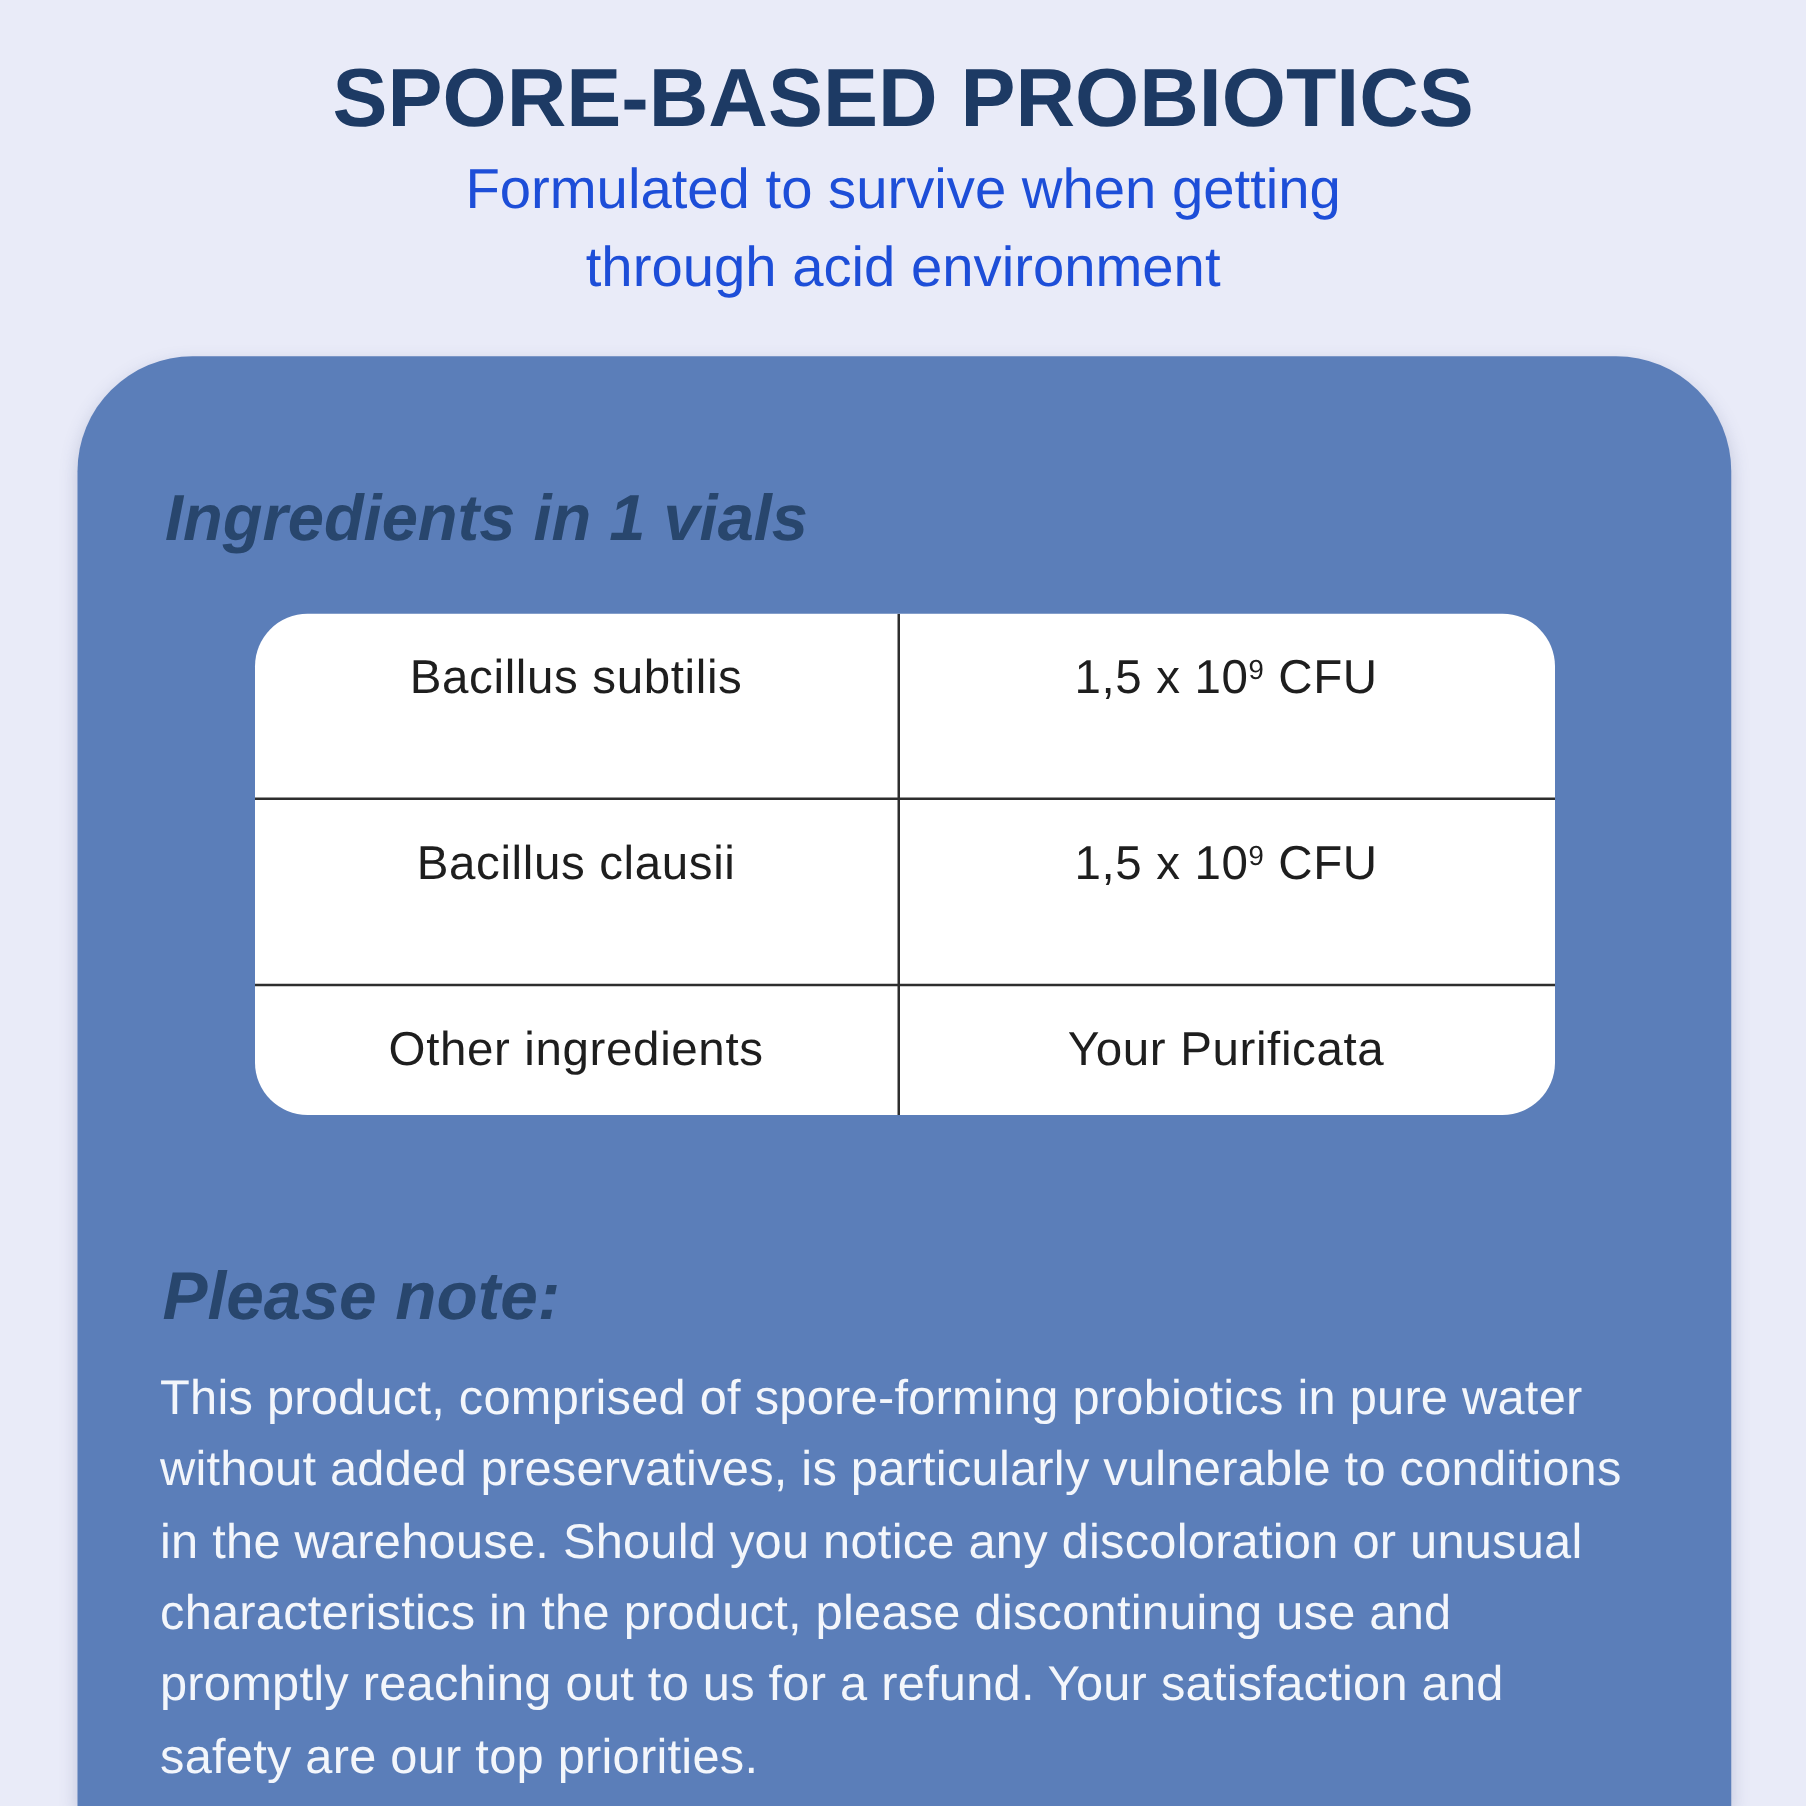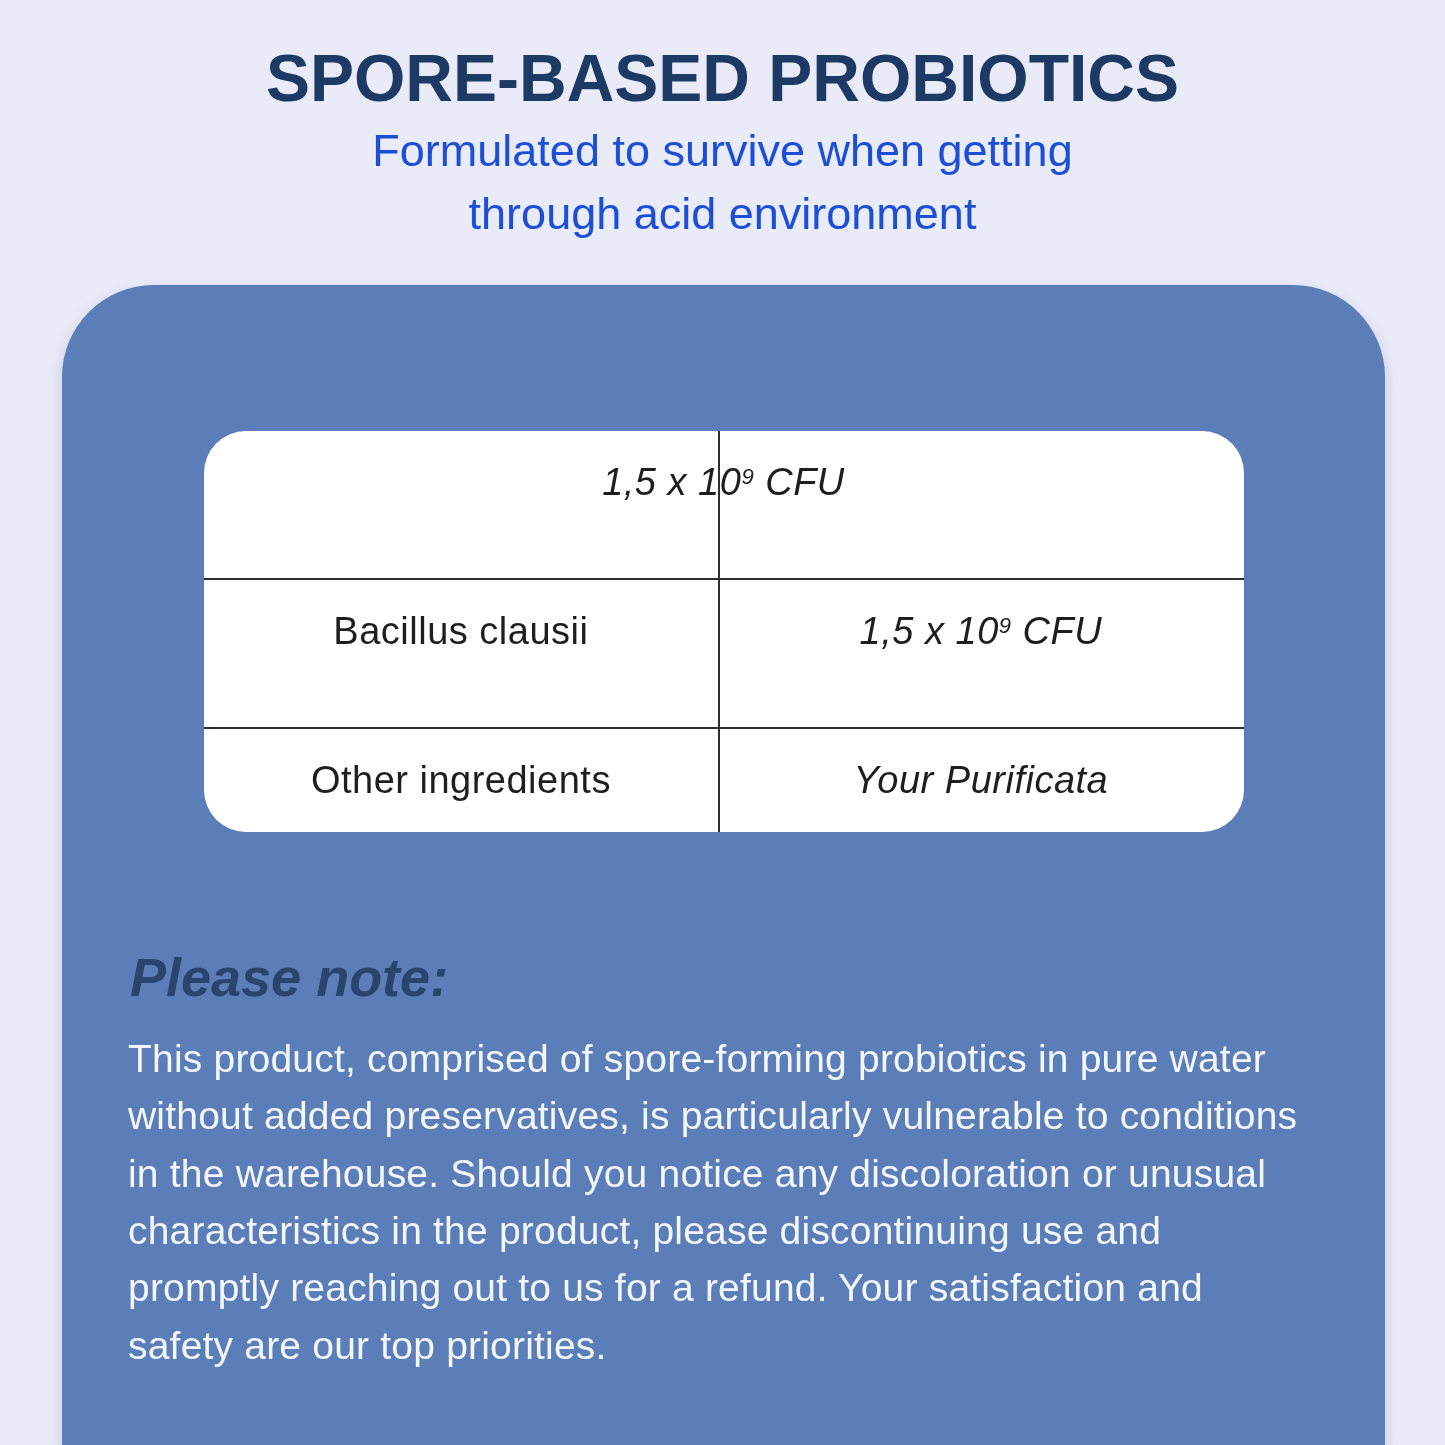--- a/index.html
+++ b/index.html
@@ -83,21 +83,21 @@
     border-top: 2px solid #2e2e2e;
     margin-top: 44px;
   }
   .tcell {
     text-align: center;
     font-size: 38px;
     color: #1e1e1e;
     letter-spacing: 0.5px;
   }
   .tcell.left  { width: 49.5%; }
-  .tcell.right { flex: 1; font-style: italic; }
+  .tcell.right { flex: 1; }
   .vline {
     position: absolute;
     top: 0;
     bottom: 0;
     left: 49.5%;
     width: 2px;
     background: #2e2e2e;
   }
   .sup {
     font-size: 0.58em;
@@ -121,24 +121,26 @@
 <div class="header">
   <h1 class="title">SPORE-BASED PROBIOTICS</h1>
   <div class="subtitle">
     <span>Formulated to survive when getting</span>
     <span>through acid environment</span>
   </div>
 </div>
 
 <div class="panel">
 
+  <h2 class="section-heading ingredients-heading">Ingredients in 1 vials</h2>
 
   <div class="ing-table">
 
     <div class="trow">
+      <div class="tcell left">Bacillus subtilis</div>
       <div class="tcell right"><span>1,5 x 10</span><span class="sup">9</span><span> CFU</span></div>
     </div>
 
     <div class="trow">
       <div class="tcell left">Bacillus clausii</div>
       <div class="tcell right"><span>1,5 x 10</span><span class="sup">9</span><span> CFU</span></div>
     </div>
 
     <div class="trow">
       <div class="tcell left">Other ingredients</div>

